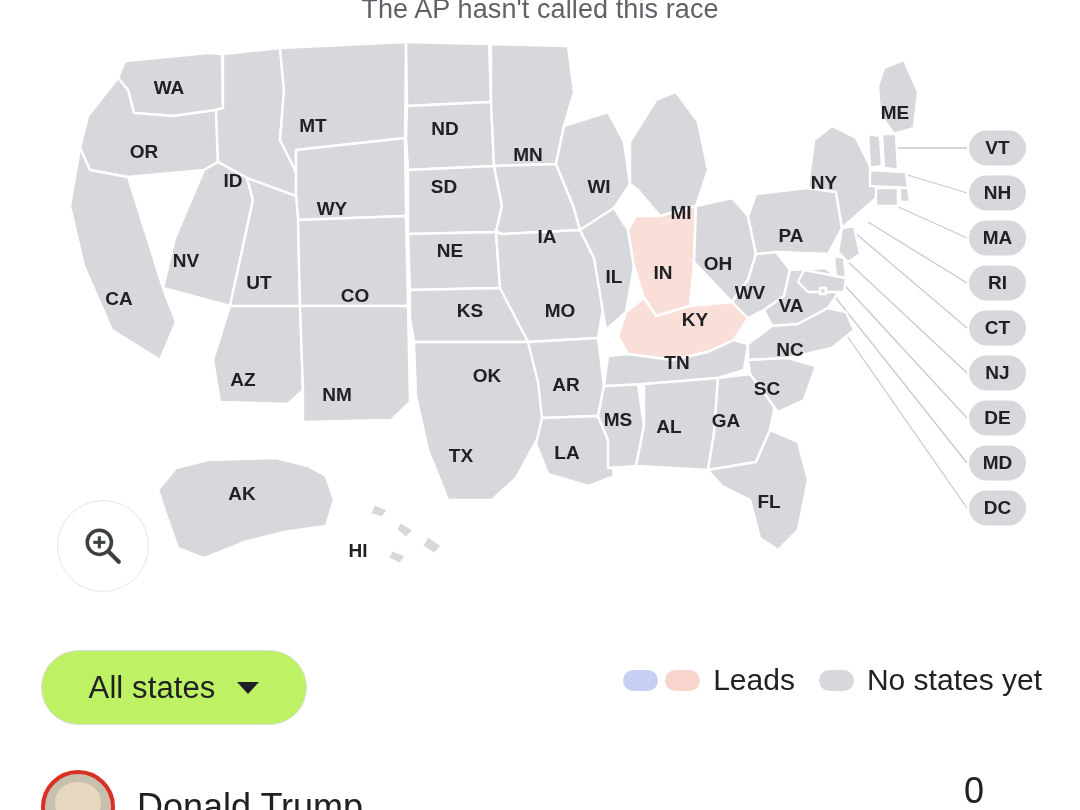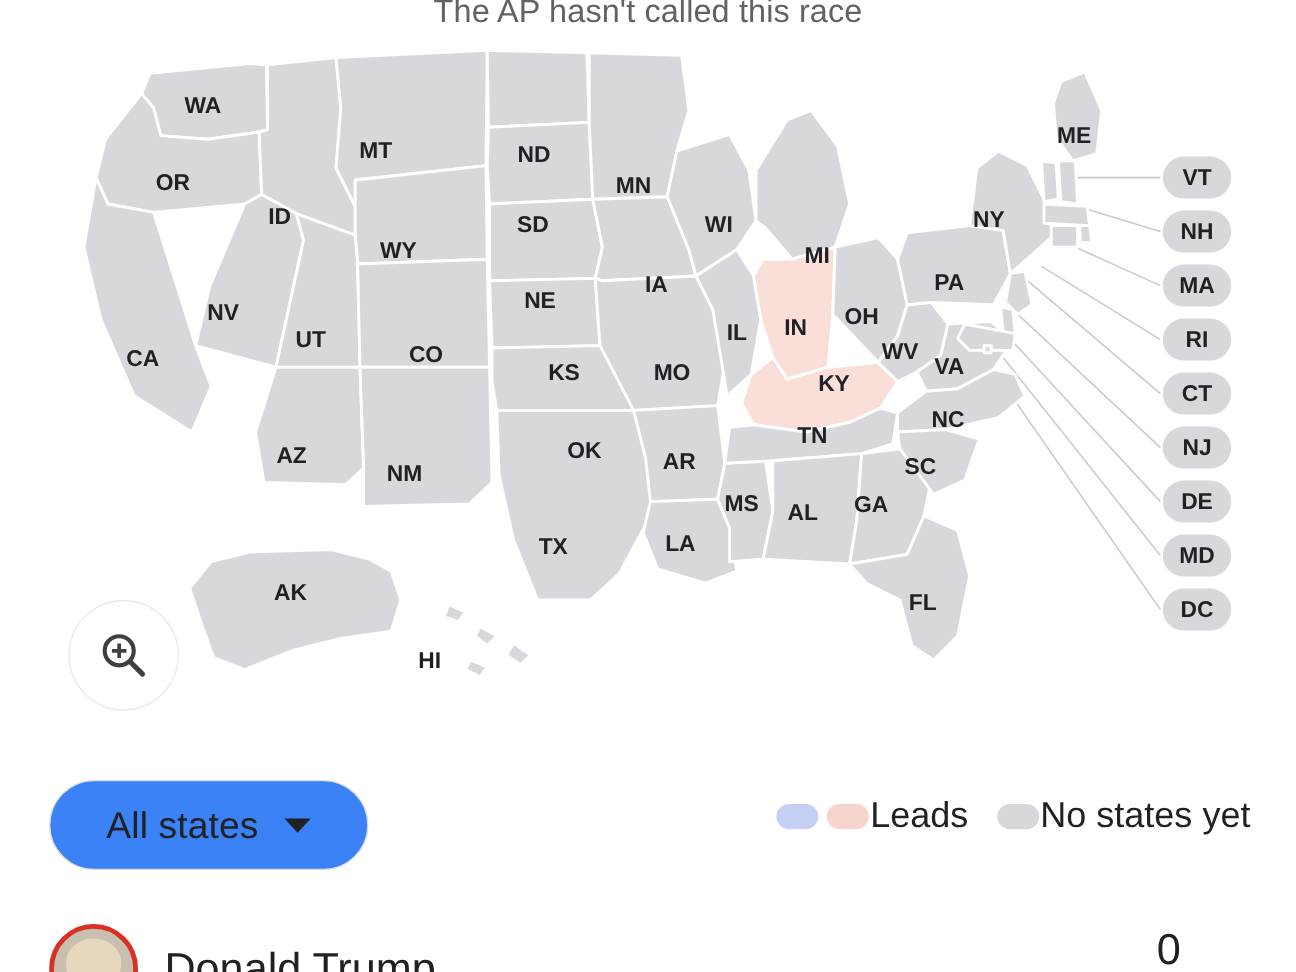--- a/index.html
+++ b/index.html
@@ -70,21 +70,21 @@
     position: absolute;
     left: 0; top: 645px;
     width: 1080px; height: 90px;
   }
   .dropdown {
     position: absolute;
     left: 41px; top: 5px;
     width: 266px; height: 75px;
     border: 1px solid #dadce0;
     border-radius: 38px;
-    background: #3b82f6;
+    background: #bef264;
     display: flex; align-items: center; justify-content: center;
     gap: 22px;
     cursor: pointer;
   }
   .dropdown-label {
     font-size: 31px;
     color: #202124;
     letter-spacing: 0.1px;
   }
   .caret {
@@ -93,21 +93,21 @@
     border-right: 11px solid transparent;
     border-top: 12px solid #202124;
   }
 
   .legend {
     position: absolute;
     right: 38px; top: 18px;
     display: flex; align-items: center;
     gap: 24px;
   }
-  .legend-group { display: flex; align-items: center; gap: 1px; }
+  .legend-group { display: flex; align-items: center; gap: 13px; }
   .swatches { display: flex; align-items: center; gap: 7px; }
   .swatch {
     width: 35px; height: 21px;
     border-radius: 11px;
     display: block;
   }
   .legend-text {
     font-size: 30px;
     color: #202124;
     white-space: nowrap;

